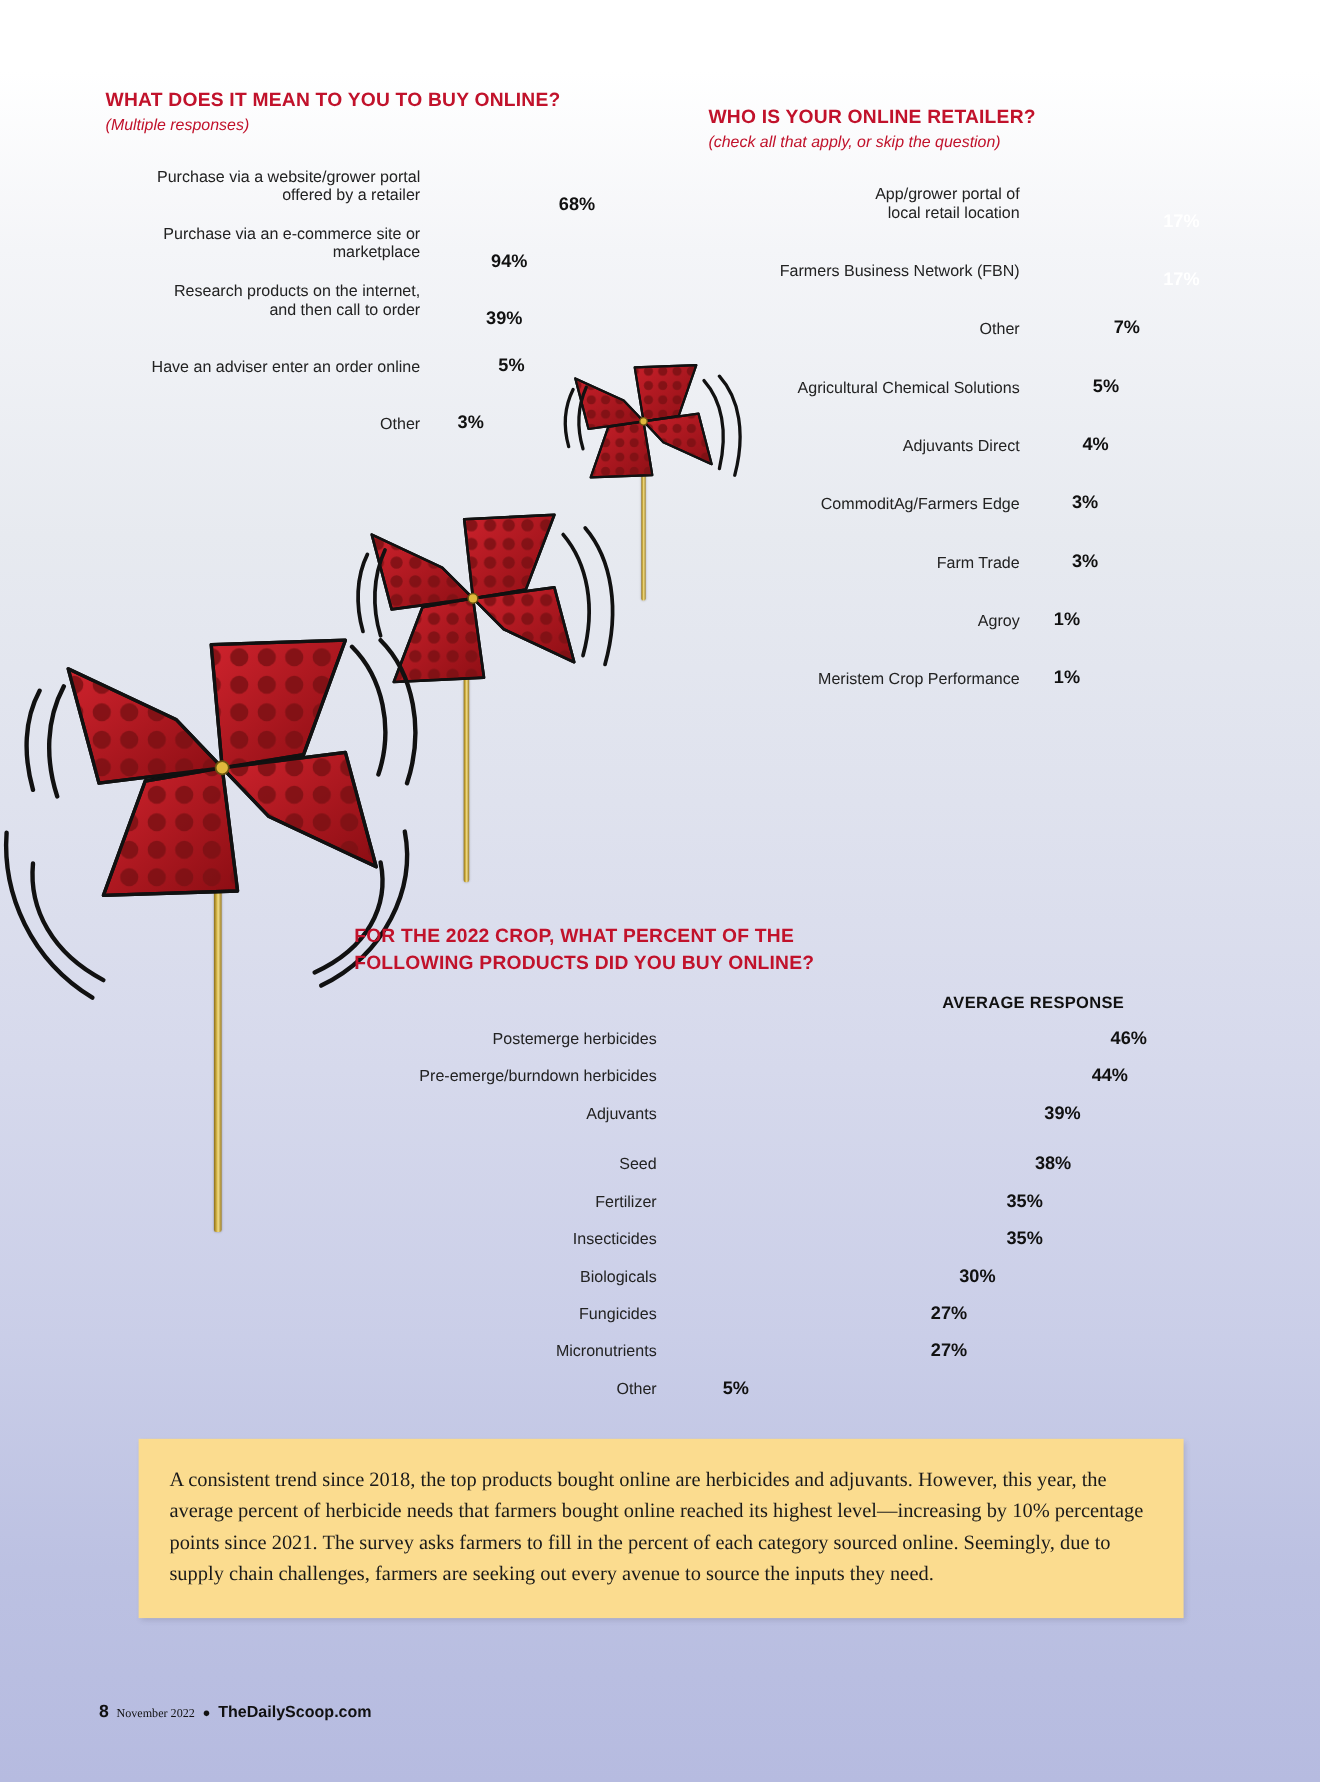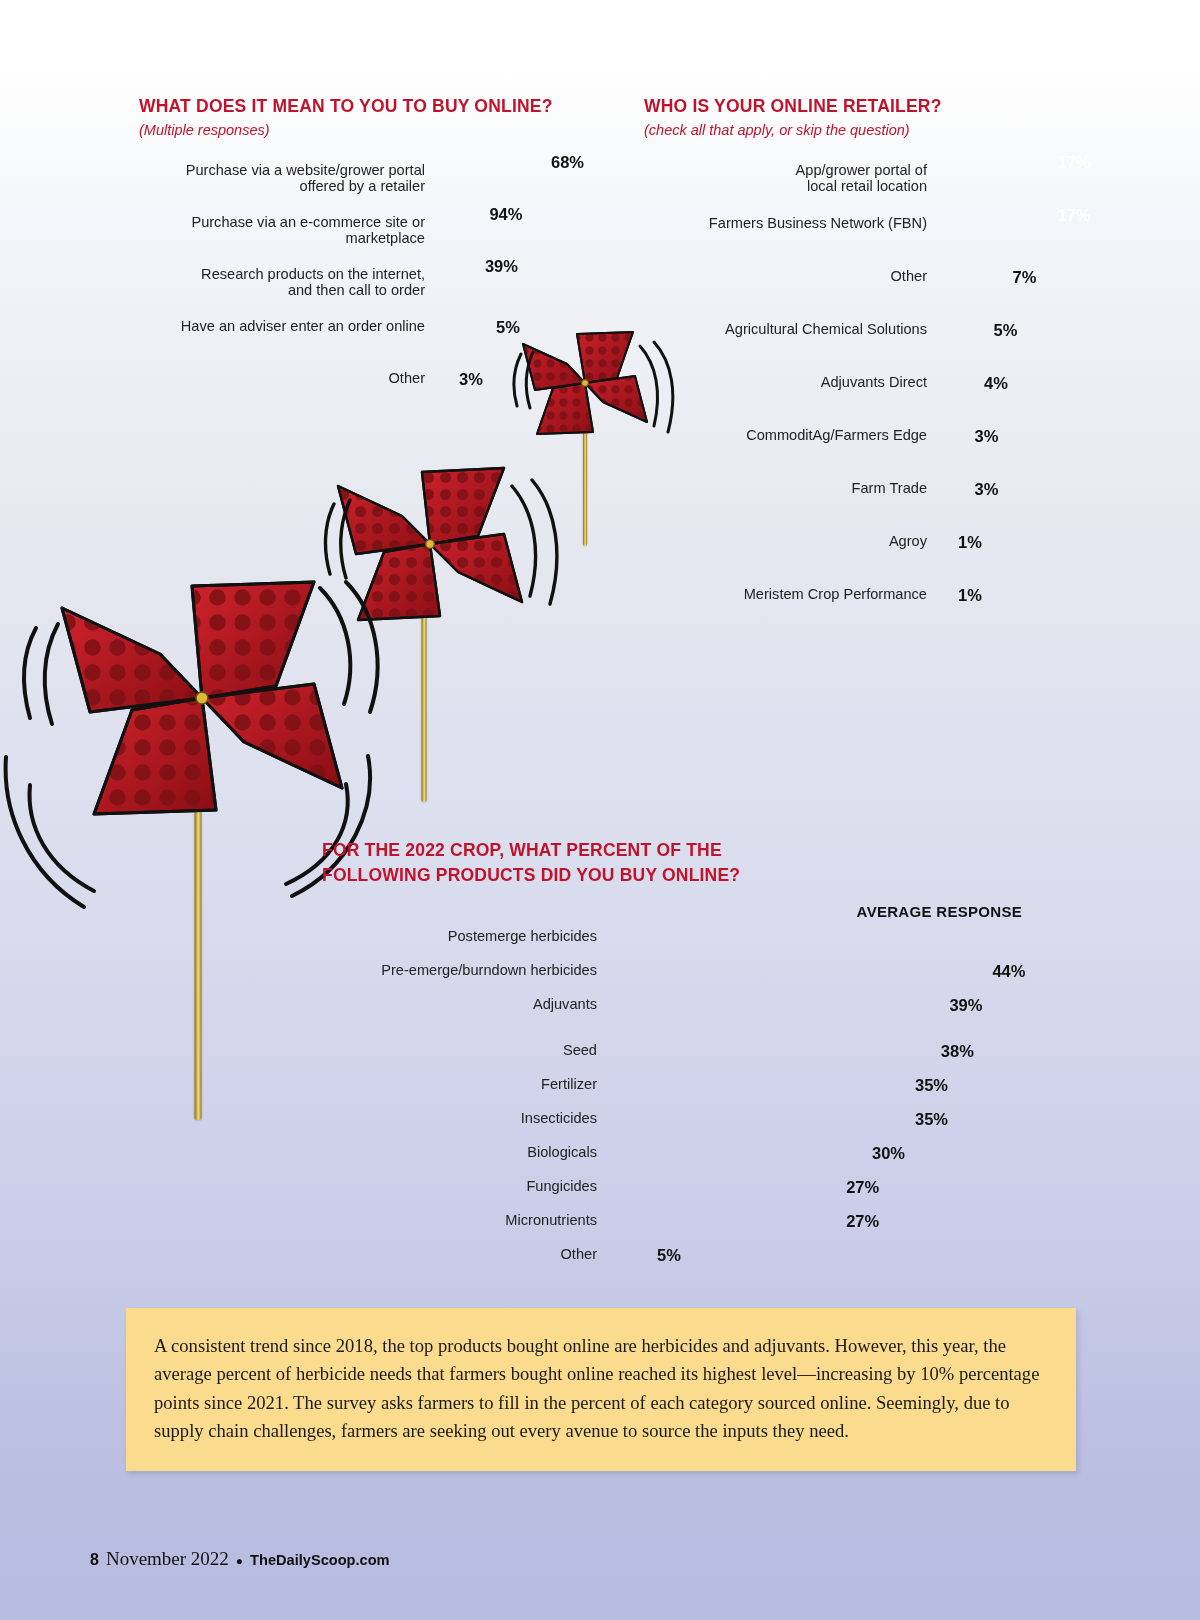--- a/index.html
+++ b/index.html
@@ -24,34 +24,34 @@
   .motion { position:absolute; stroke:#111; fill:none; stroke-linecap:round; }
 
   
   .panel { position:absolute; }
   .q-title {
     color:#c1122b; font-weight:bold; letter-spacing:.2px;
   }
   .q-sub { color:#c1122b; font-style:italic; }
 
   .rowset { width:100%; }
-  .row { display:flex; align-items:flex-start; }
+  .row { display:flex; align-items:flex-end; }
   .rlabel {
     text-align:right; color:#222; line-height:1.12;
     white-space:pre-line;
   }
   .bwrap { display:flex; align-items:center; flex:1; }
   .bar { height:100%; }
   .bval { font-weight:bold; color:#111; }
   .bval.inside { color:#fff; position:absolute; right:10px; top:50%; transform:translateY(-50%); }
   .bval.inside-dark { color:#111; position:absolute; right:10px; top:50%; transform:translateY(-50%); }
   .barbox { position:relative; height:100%; }
 
   
-  #chart-online-meaning { left:96px; top:96px; width:500px;margin-left:43px; }
+  #chart-online-meaning { left:96px; top:80px; width:500px; }
   #chart-online-meaning .q-title { font-size:17.5px; }
   #chart-online-meaning .q-sub { font-size:14.5px; margin-top:5px; }
   #chart-online-meaning .row { margin-bottom:8px; }
   #chart-online-meaning .rlabel { width:300px; font-size:14.6px; padding-right:14px; }
   #chart-online-meaning .bar { background:#fad27c; }
 
   
   #chart-online-retailer { left:644px; top:96px; width:500px; }
   #chart-online-retailer .q-title { font-size:17.5px; }
   #chart-online-retailer .q-sub { font-size:14.5px; margin-top:5px; }
@@ -80,21 +80,21 @@
     font-size:18.6px; line-height:1.52; color:#1a1a1a; text-align:left;
   }
 
   
   #page-footer {
     position:absolute; left:90px; top:1548px;
     display:flex; align-items:baseline; gap:7px;
     font-size:14.5px; color:#111;
   }
   #page-footer .pg { font-weight:bold; font-size:16px; }
-  #page-footer .issue { font-family:"Liberation Serif", serif; font-size:19px; }
+  #page-footer .issue { font-family:"Liberation Serif", serif; font-size:11px; }
   #page-footer .dot { font-size:12px; }
   #page-footer .site { font-weight:bold; font-size:14.6px; }
 </style>
 </head>
 <body>
 
 <div class="pinwheel" id="pinwheel-small" style="left:505px; top:318px; width:160px; height:280px;">
   <div class="pw-stick" style="width:4px; height:150px; top:78px; left:80px;"></div>
   <svg class="pw-head" width="160" height="130" viewBox="0 0 160 130">
     <defs>
@@ -351,20 +351,26 @@
 </section>
 
 <section class="panel" id="chart-products-online">
   <h2 class="q-title">FOR THE 2022 CROP, WHAT PERCENT OF THE</h2>
   <h2 class="q-title">FOLLOWING PRODUCTS DID YOU BUY ONLINE?</h2>
   <div class="avg">AVERAGE RESPONSE</div>
 
   <div class="rowset" id="c3-rows" style="margin-top:8px;">
       <div class="row" style="height: 26px; margin-bottom: 8px;">
         <div class="rlabel">Postemerge herbicides</div>
+        <div class="bwrap">
+          <div class="barbox" style="width: 395.6px;">
+            <div class="bar" style="width: 100%; height: 100%;"></div>
+          </div>
+          <span class="bval" style="font-size: 16.5px; margin-left: 7px;">46%</span>
+        </div>
       </div>
       <div class="row" style="height: 26px; margin-bottom: 8px;">
         <div class="rlabel">Pre-emerge/burndown herbicides</div>
         <div class="bwrap">
           <div class="barbox" style="width: 378.4px;">
             <div class="bar" style="width: 100%; height: 100%;"></div>
           </div>
           <span class="bval" style="font-size: 16.5px; margin-left: 7px;">44%</span>
         </div>
       </div>

